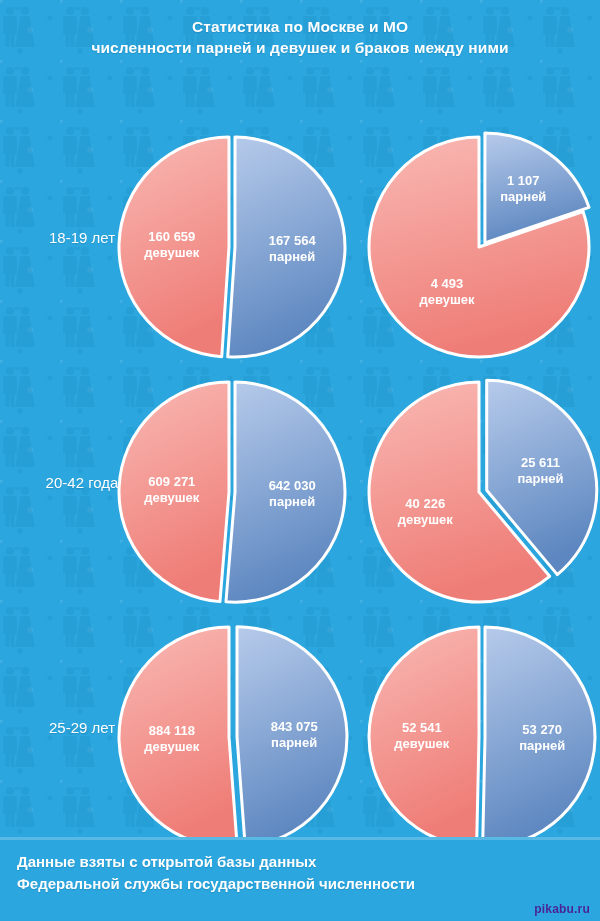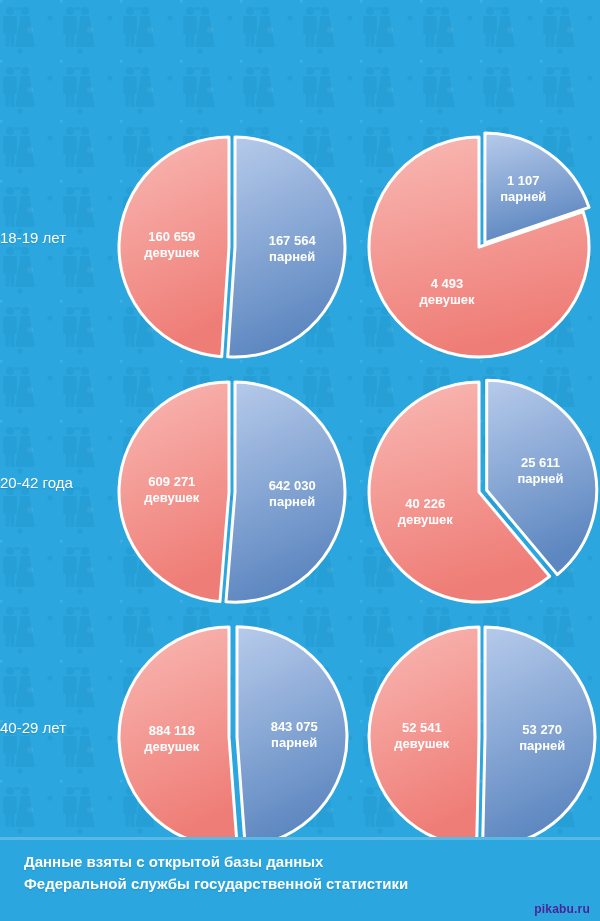--- a/index.html
+++ b/index.html
@@ -41,21 +41,21 @@
   .col-header{
     position:absolute;color:#ffffff;font-size:16px;line-height:22px;
     text-align:center;white-space:nowrap;
   }
   .col-header.people{left:110px;width:250px;}
   .col-header.marriages{left:360px;width:235px;}
 
   
   .row{position:absolute;left:0;width:600px;height:245px;z-index:3;}
   .row-label{
-    position:absolute;left:0;width:132px;
+    position:absolute;left:16px;width:132px;text-align:center;
     color:#ffffff;font-size:15px;line-height:20px;white-space:nowrap;
     text-shadow:0 1px 1px rgba(0,60,100,.18);
   }
   .pie-holder{position:absolute;top:0;}
   .pie-holder.people{left:108px;}
   .pie-holder.marriages{left:358px;}
   svg{display:block;overflow:visible;}
 
   .slice-label{
     font-family:"Liberation Sans","DejaVu Sans",sans-serif;
@@ -68,21 +68,21 @@
   
   .footer{
     position:absolute;left:0;bottom:0;width:600px;height:84px;z-index:5;
     background:#2ba6de;
   }
   .footer-sep{
     position:absolute;left:0;top:0;width:600px;height:3px;
     background:rgba(255,255,255,.22);
   }
   .footer-text{
-    position:absolute;left:24px;top:14px;width:560px;
+    position:absolute;left:17px;top:14px;width:560px;
     color:#ffffff;font-weight:bold;font-size:15px;line-height:22px;
     text-shadow:0 1px 1px rgba(0,60,100,.18);
   }
   .watermark{
     position:absolute;right:10px;bottom:5px;
     color:#4c1d95;font-size:12px;font-weight:bold;letter-spacing:.2px;
     opacity:.95;
   }
 </style>
 </head>
@@ -109,20 +109,24 @@
         <g fill="#1f93ca">
           <use href="#couple" x="3" y="6"></use>
           <circle cx="50" cy="18" r="2.6"></circle>
           <circle cx="20" cy="51" r="2.6"></circle>
         </g>
       </pattern>
     </defs>
     <rect x="0" y="0" width="600" height="921" fill="url(#couples)"></rect>
   </svg>
 
+  <div class="title-wrap">
+    <div class="title-line">Статистика по Москве и МО</div>
+    <div class="title-line">численности парней и девушек и браков между ними</div>
+  </div>
 
   <div class="col-headers">
   </div>
 
   <div class="row" id="row-0" style="top:125px">
     <div class="row-label" style="top:103px">18-19 лет</div>
     <div class="pie-holder people">
         <svg width="245" height="245" viewBox="0 0 245 245">
           <defs>
             <linearGradient id="p0-pink" x1="0" y1="0" x2="0.25" y2="1">
@@ -194,21 +198,21 @@
           </defs>
           <path d="M 121 122 L 191.64451684271782 206.3169748037663 A 110 110 0 1 1 120.99999999999999 12 Z" fill="url(#m1-pink)" stroke="#ffffff" stroke-width="3" stroke-linejoin="round"></path>
           <path d="M 128.6990929347608 120.29163072186336 L 128.6990929347608 10.291630721863356 A 110 110 0 0 1 199.34360977747863 204.60860552562963 Z" fill="url(#m1-blue)" stroke="#ffffff" stroke-width="3" stroke-linejoin="round"></path>
           <text x="67.24237682633641" y="137.54374454188317" class="slice-label"><tspan x="67.24237682633641" dy="0">40 226</tspan><tspan x="67.24237682633641" dy="16" class="l2">девушек</tspan></text>
           <text x="182.45671610842442" y="96.7478861799802" class="slice-label"><tspan x="182.45671610842442" dy="0">25 611</tspan><tspan x="182.45671610842442" dy="16" class="l2">парней</tspan></text>
         </svg>
       </div>
   </div>
 
   <div class="row" id="row-2" style="top:615px">
-    <div class="row-label" style="top:103px">40-29 лет</div>
+    <div class="row-label" style="top:103px">25-29 лет</div>
     <div class="pie-holder people">
         <svg width="245" height="245" viewBox="0 0 245 245">
           <defs>
             <linearGradient id="p2-pink" x1="0" y1="0" x2="0.25" y2="1">
               <stop offset="0%" stop-color="#f9b9b4"></stop>
               <stop offset="100%" stop-color="#ef7d77"></stop>
             </linearGradient>
             <linearGradient id="p2-blue" x1="0" y1="0" x2="0.25" y2="1">
               <stop offset="0%" stop-color="#b7cbeb"></stop>
               <stop offset="100%" stop-color="#5d87c0"></stop>
@@ -237,18 +241,18 @@
           <text x="63.80334961557605" y="117.38098077414686" class="slice-label"><tspan x="63.80334961557605" dy="0">52 541</tspan><tspan x="63.80334961557605" dy="16" class="l2">девушек</tspan></text>
           <text x="184.19647470528534" y="118.65148526916714" class="slice-label"><tspan x="184.19647470528534" dy="0">53 270</tspan><tspan x="184.19647470528534" dy="16" class="l2">парней</tspan></text>
         </svg>
       </div>
   </div>
 
   <div class="footer">
     <div class="footer-sep"></div>
     <div class="footer-text">
       <div>Данные взяты с открытой базы данных</div>
-      <div>Федеральной службы государственной статистики</div>
+      <div>Федеральной службы государственной численности</div>
     </div>
     <div class="watermark">pikabu.ru</div>
   </div>
 
 </div>
 
 </body></html>

